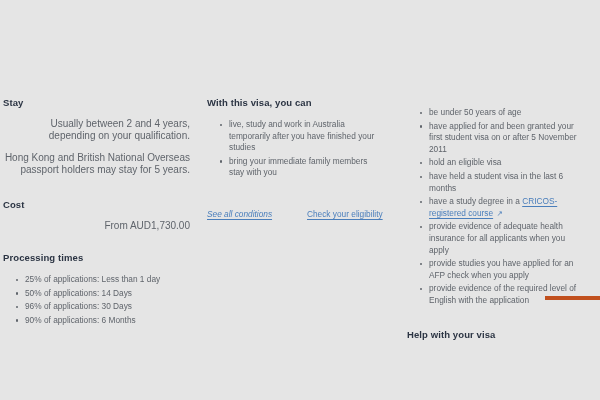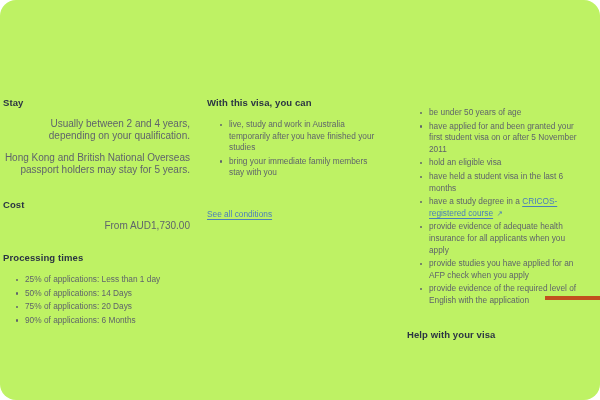--- a/index.html
+++ b/index.html
@@ -13,22 +13,21 @@
     overflow: hidden;
     font-family: "Liberation Sans", sans-serif;
     color: #5a5f66;
     -webkit-font-smoothing: antialiased;
   }
 
   .page {
     position: relative;
     width: 600px;
     height: 400px;
-    background: #bef264;
-    border-radius: 16px;
+    background: #e5e5e5;
   }
 
   .columns {
     position: absolute;
     top: 97px;
     left: 0;
     width: 600px;
     display: flex;
     align-items: flex-start;
   }
@@ -82,21 +81,21 @@
     width: 2.4px;
     height: 2.4px;
     border-radius: 50%;
     background: #5f646b;
   }
 
   .links-row {
     display: flex;
     margin-top: 24px;
   }
-  .links-row .lk-left  { width: 100px; }
+  .links-row .lk-left  { width: 100px; font-style: italic; }
 
   a.doc-link {
     font-size: 8.3px;
     line-height: 11.6px;
     color: #4a7ebb;
     text-decoration: underline;
     text-underline-offset: 1.5px;
   }
 
   a.inline-link {
@@ -148,37 +147,40 @@
 
       <p class="body-text">From AUD1,730.00</p>
 
       <div class="spacer-md"></div>
 
       <h2 class="section-title">Processing times</h2>
 
       <ul class="bullets">
         <li>25% of applications: Less than 1 day</li>
         <li>50% of applications: 14 Days</li>
-        <li>75% of applications: 20 Days</li>
+        <li>96% of applications: 30 Days</li>
         <li>90% of applications: 6 Months</li>
       </ul>
     </div>
 
     <div class="col col-canjdo">
 
       <h2 class="section-title">With this visa, you can</h2>
 
       <ul class="bullets">
         <li>live, study and work in Australia temporarily after you have finished your studies</li>
         <li>bring your immediate family members stay with you</li>
       </ul>
 
       <div class="links-row">
         <div class="lk-left">
           <a class="doc-link" href="#">See all conditions</a>
+        </div>
+        <div>
+          <a class="doc-link" href="#">Check your eligibility</a>
         </div>
       </div>
     </div>
 
     <div class="col col-must">
 
 
       <ul class="bullets">
         <li>be under 50 years of age</li>
         <li>have applied for and been granted your first student visa on or after 5 November 2011</li>

